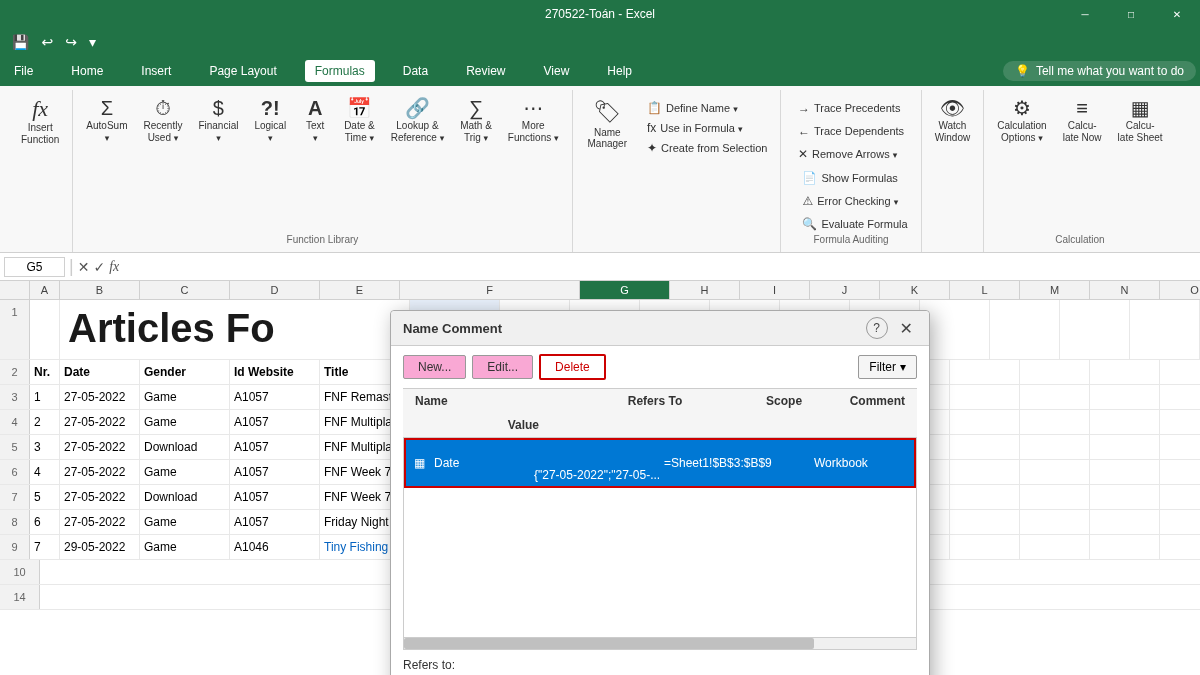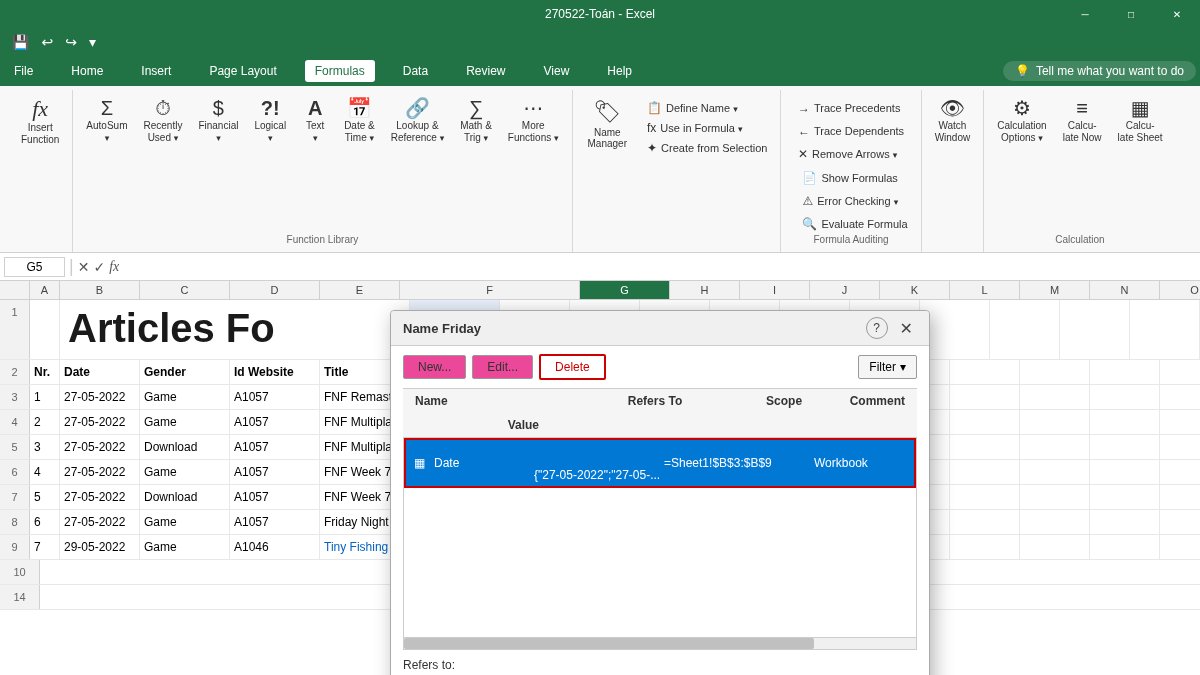--- a/index.html
+++ b/index.html
@@ -323,21 +323,21 @@
       display: flex;
       align-items: center;
       padding: 8px 12px;
       gap: 6px;
     }
     .nm-btn {
       padding: 4px 14px;
       font-size: 12px;
       border: 1px solid #999;
       border-radius: 2px;
-      background: #ec4899;
+      background: #f9a8d4;
       cursor: pointer;
       color: #333;
     }
     .nm-btn.delete-btn {
       border: 2px solid #cc0000;
       color: #cc0000;
       background: white;
     }
     .nm-filter-btn {
       margin-left: auto;
@@ -823,21 +823,21 @@
         </div>
       <div class="grid-row">
           <div class="row-num">14</div>
           <div class="cell" style="width:700px;"></div>
         </div>
 
     </div>
 
     <div id="name-manager">
       <div id="nm-titlebar">
-        <span id="nm-title">Name Friday</span>
+        <span id="nm-title">Name Comment</span>
         <div id="nm-controls">
           <div id="nm-help">?</div>
           <div id="nm-close">✕</div>
         </div>
       </div>
 
       <div id="nm-toolbar">
         <button class="nm-btn">New...</button>
         <button class="nm-btn">Edit...</button>
         <button class="nm-btn delete-btn">Delete</button>

